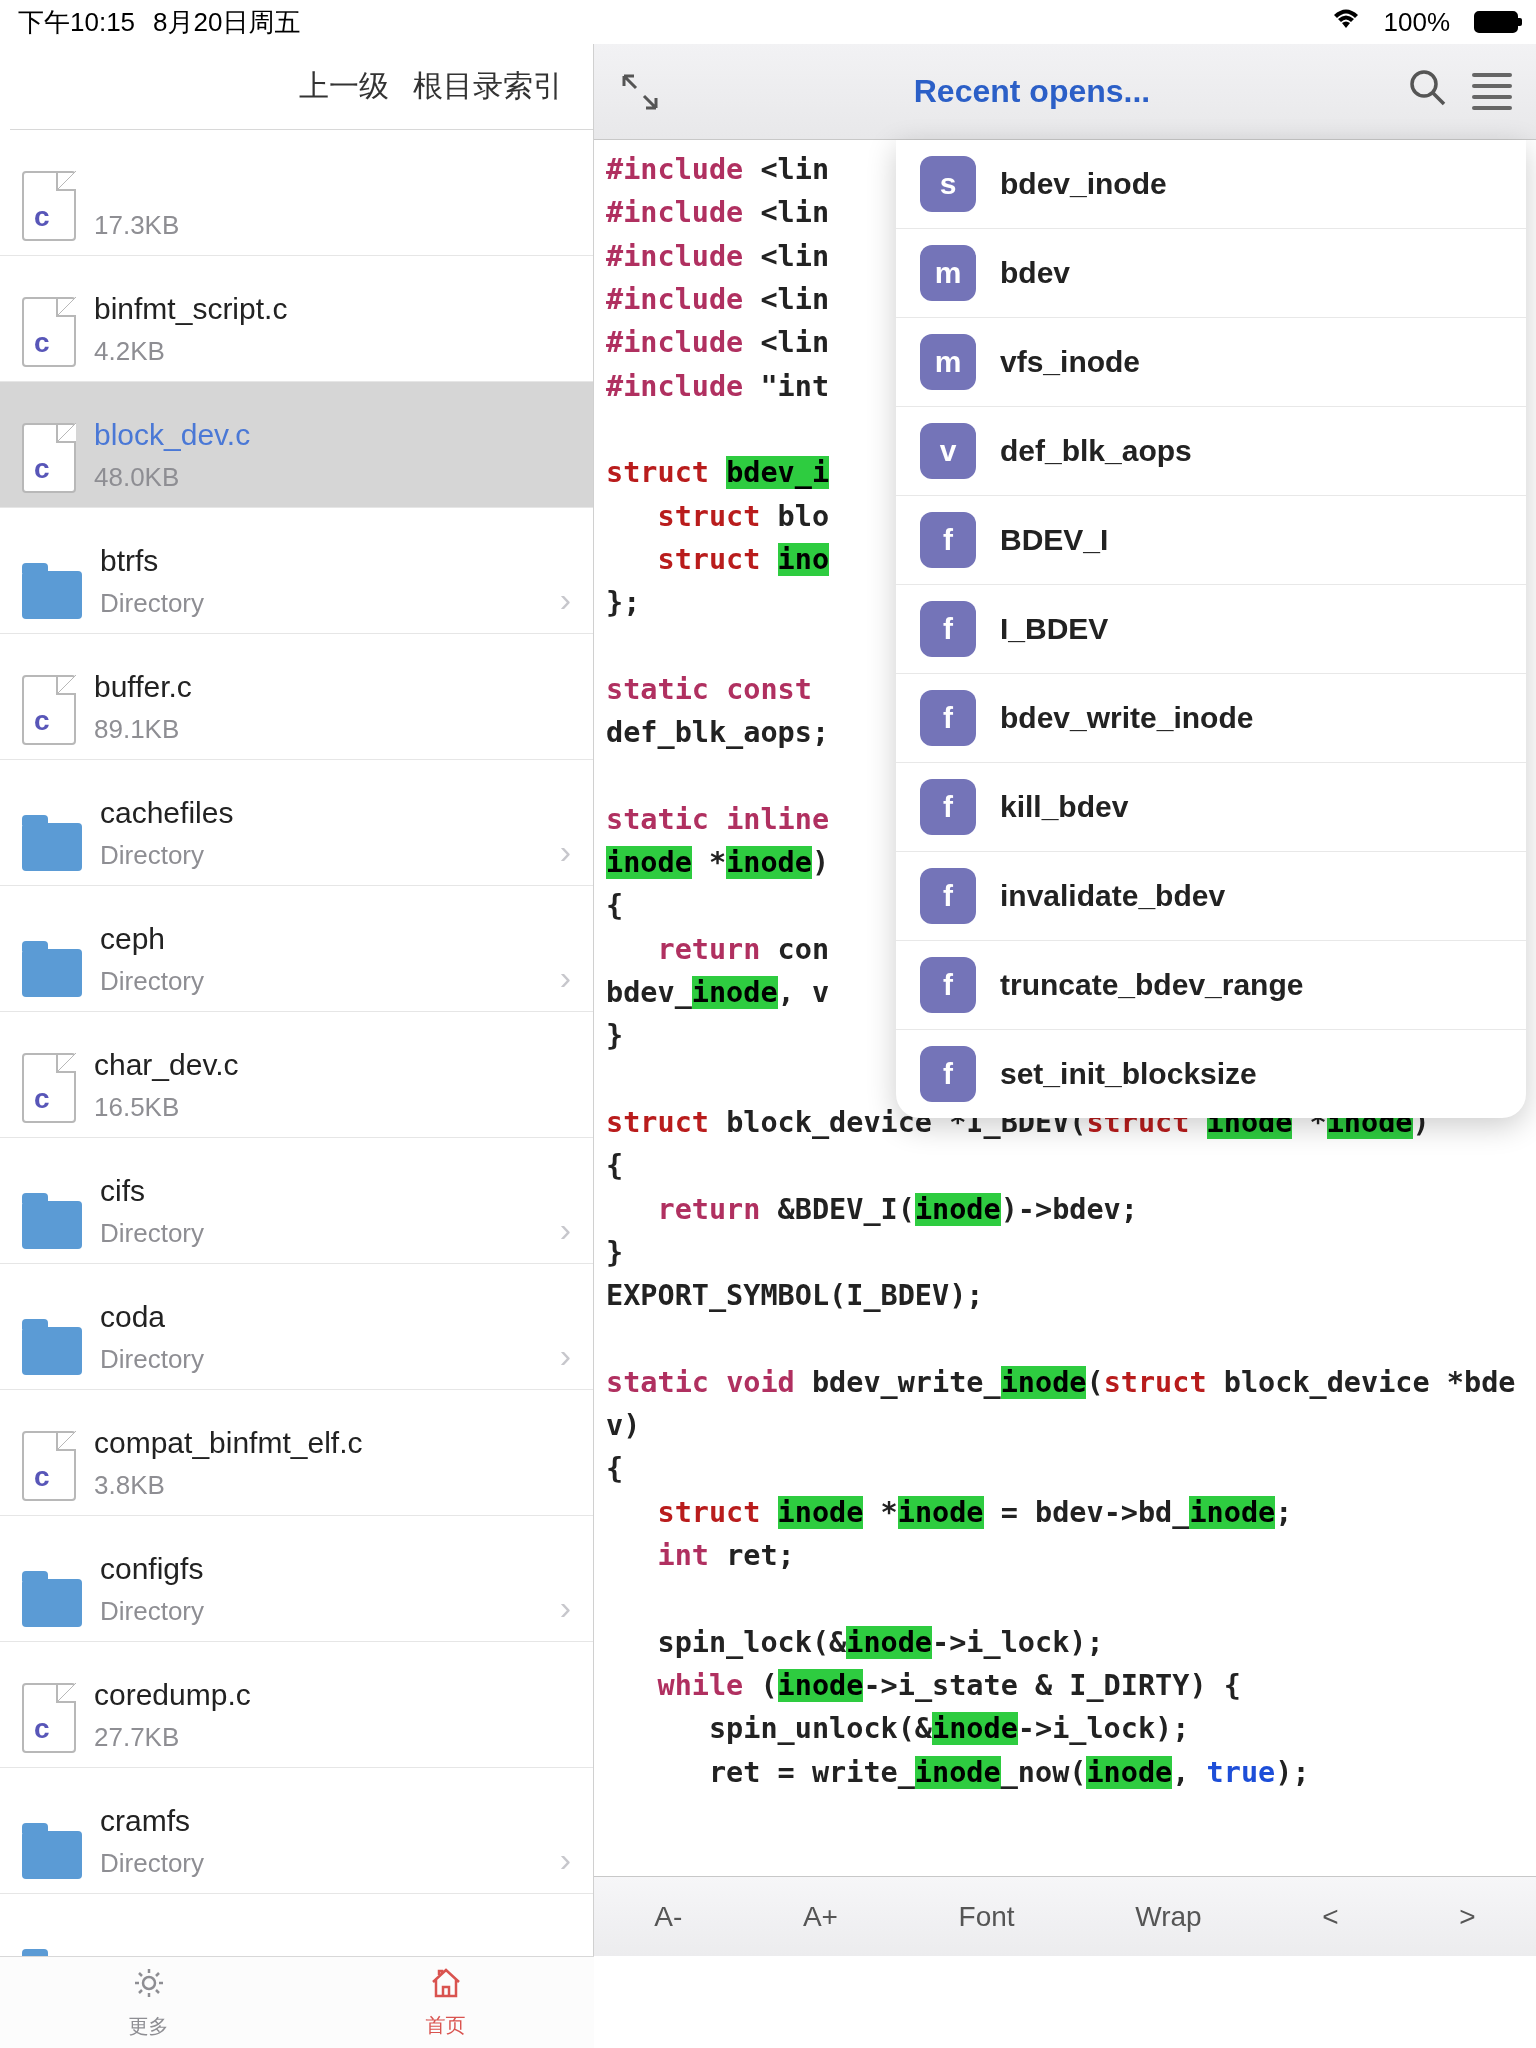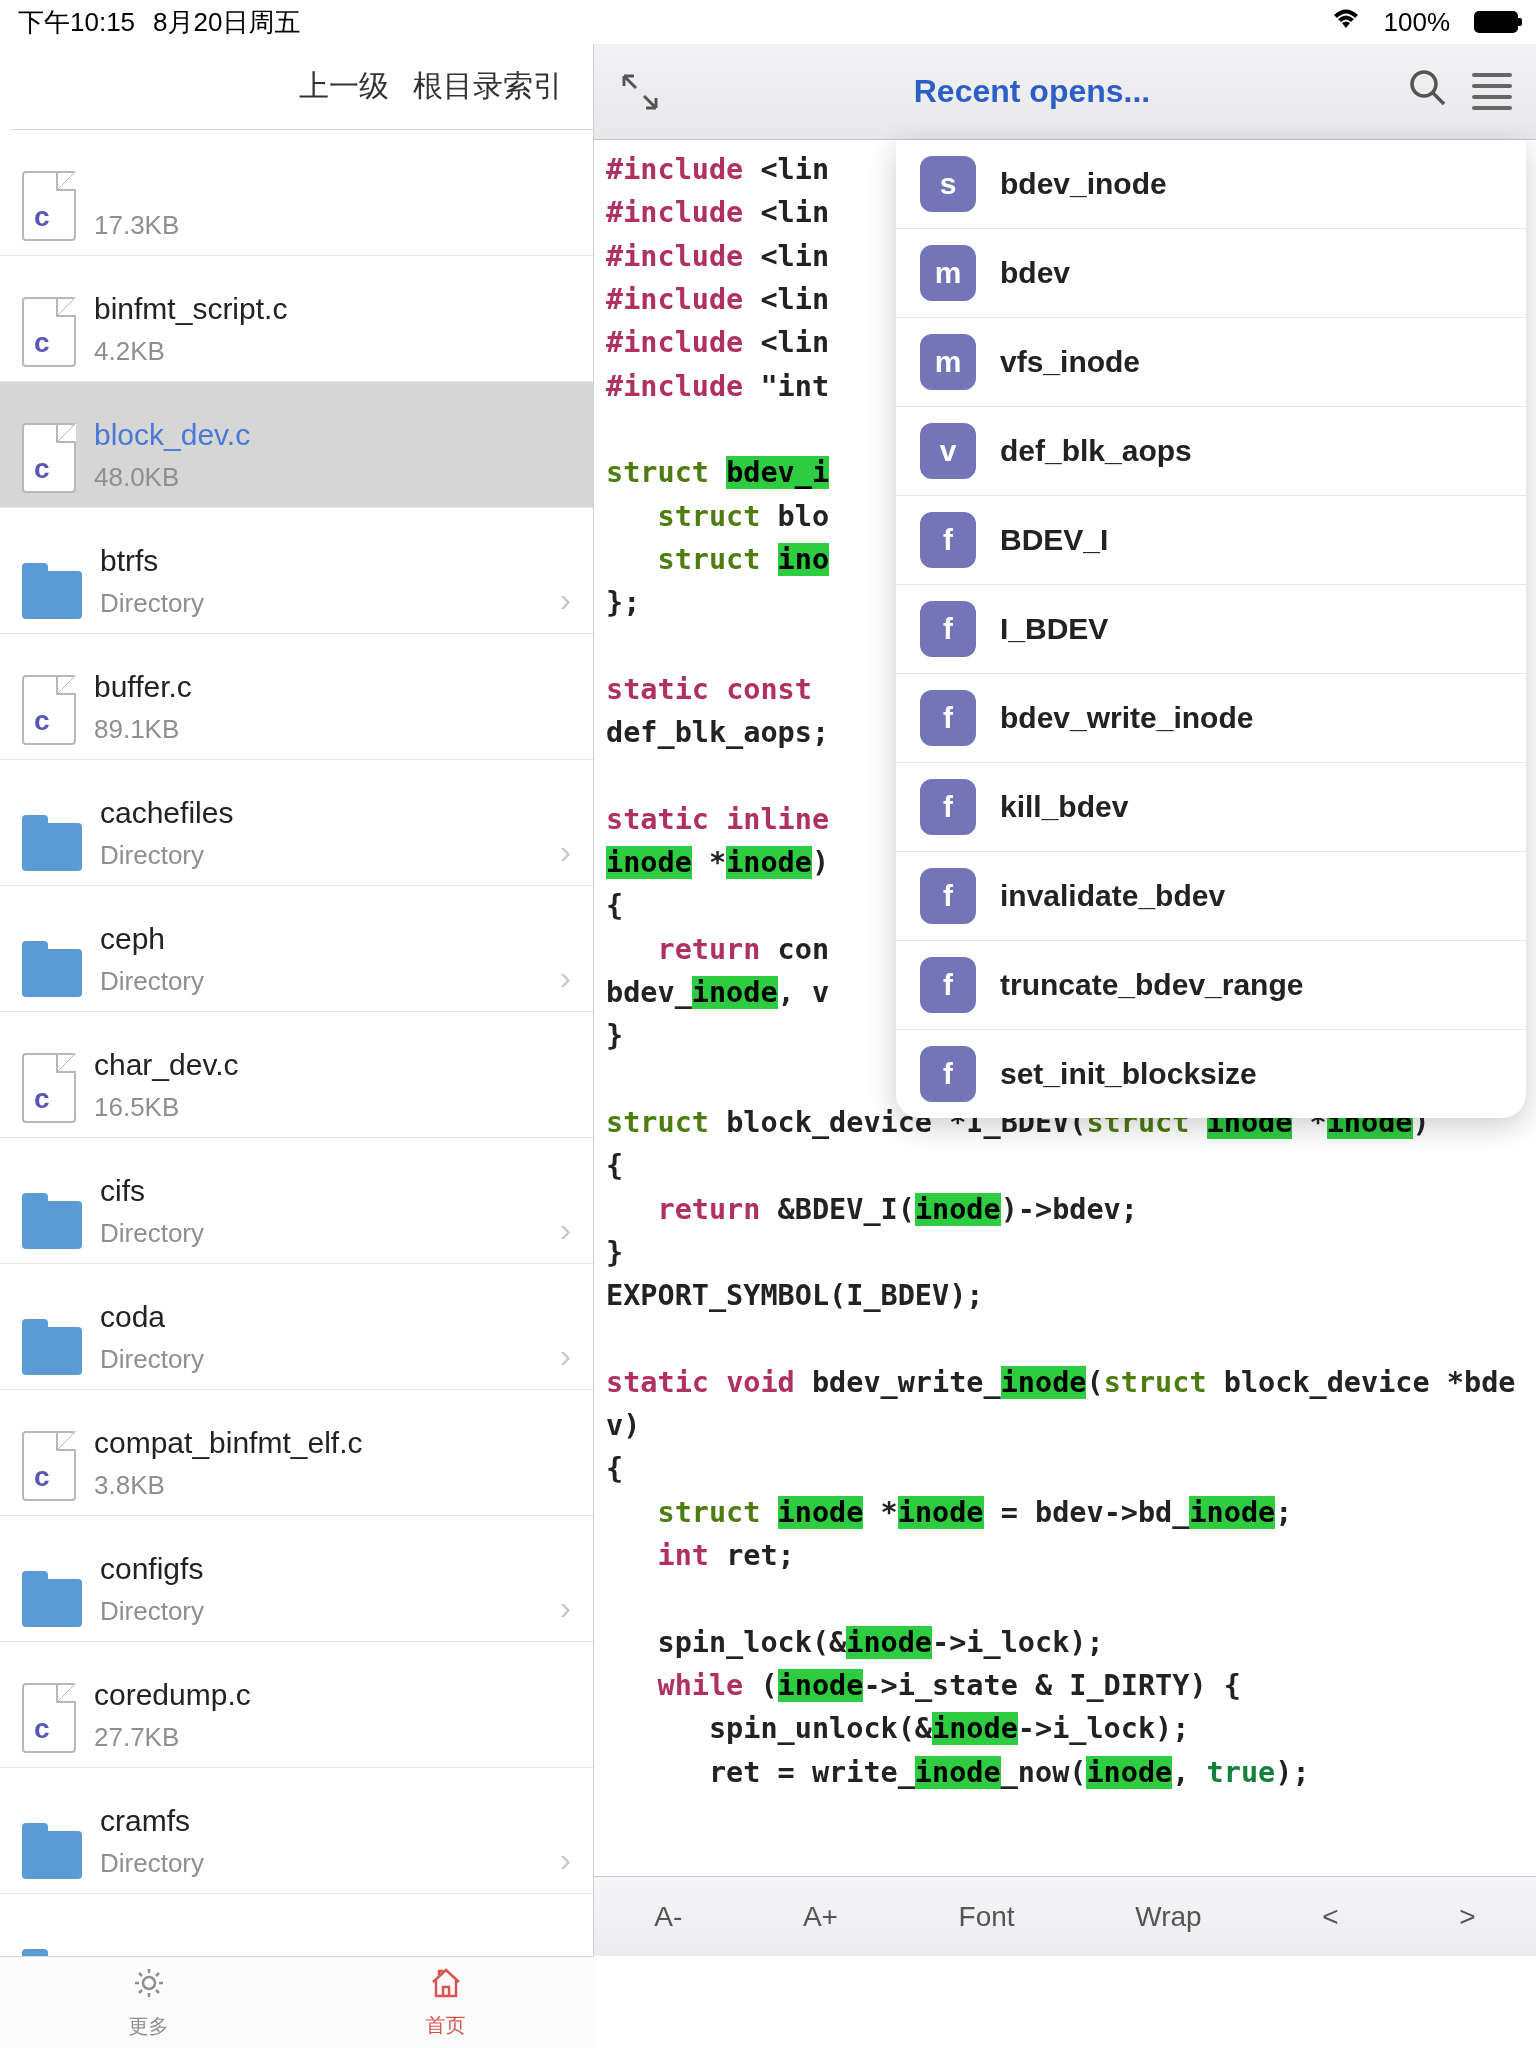--- a/index.html
+++ b/index.html
@@ -164,24 +164,24 @@
   padding: 8px 12px;
   font-family: Menlo, Consolas, monospace;
   font-size: 28.5px;
   line-height: 1.52;
   white-space: pre-wrap;
   word-break: break-all;
   color: #222;
   overflow: hidden;
 }
 .kw-include { color: #b03060; }
-.kw-struct { color: #4d7c0f; }
+.kw-struct { color: #b91c1c; }
 .kw-static { color: #b03060; }
 .kw-return { color: #b03060; }
-.kw-true { color: #15803d; }
+.kw-true { color: #1d4ed8; }
 .hl { background: #2ecc40; color: #000; }
 
 
 .dropdown {
   position: absolute;
   top: 96px;
   right: 10px;
   width: 630px;
   background: #fff;
   border-radius: 0 0 24px 24px;

